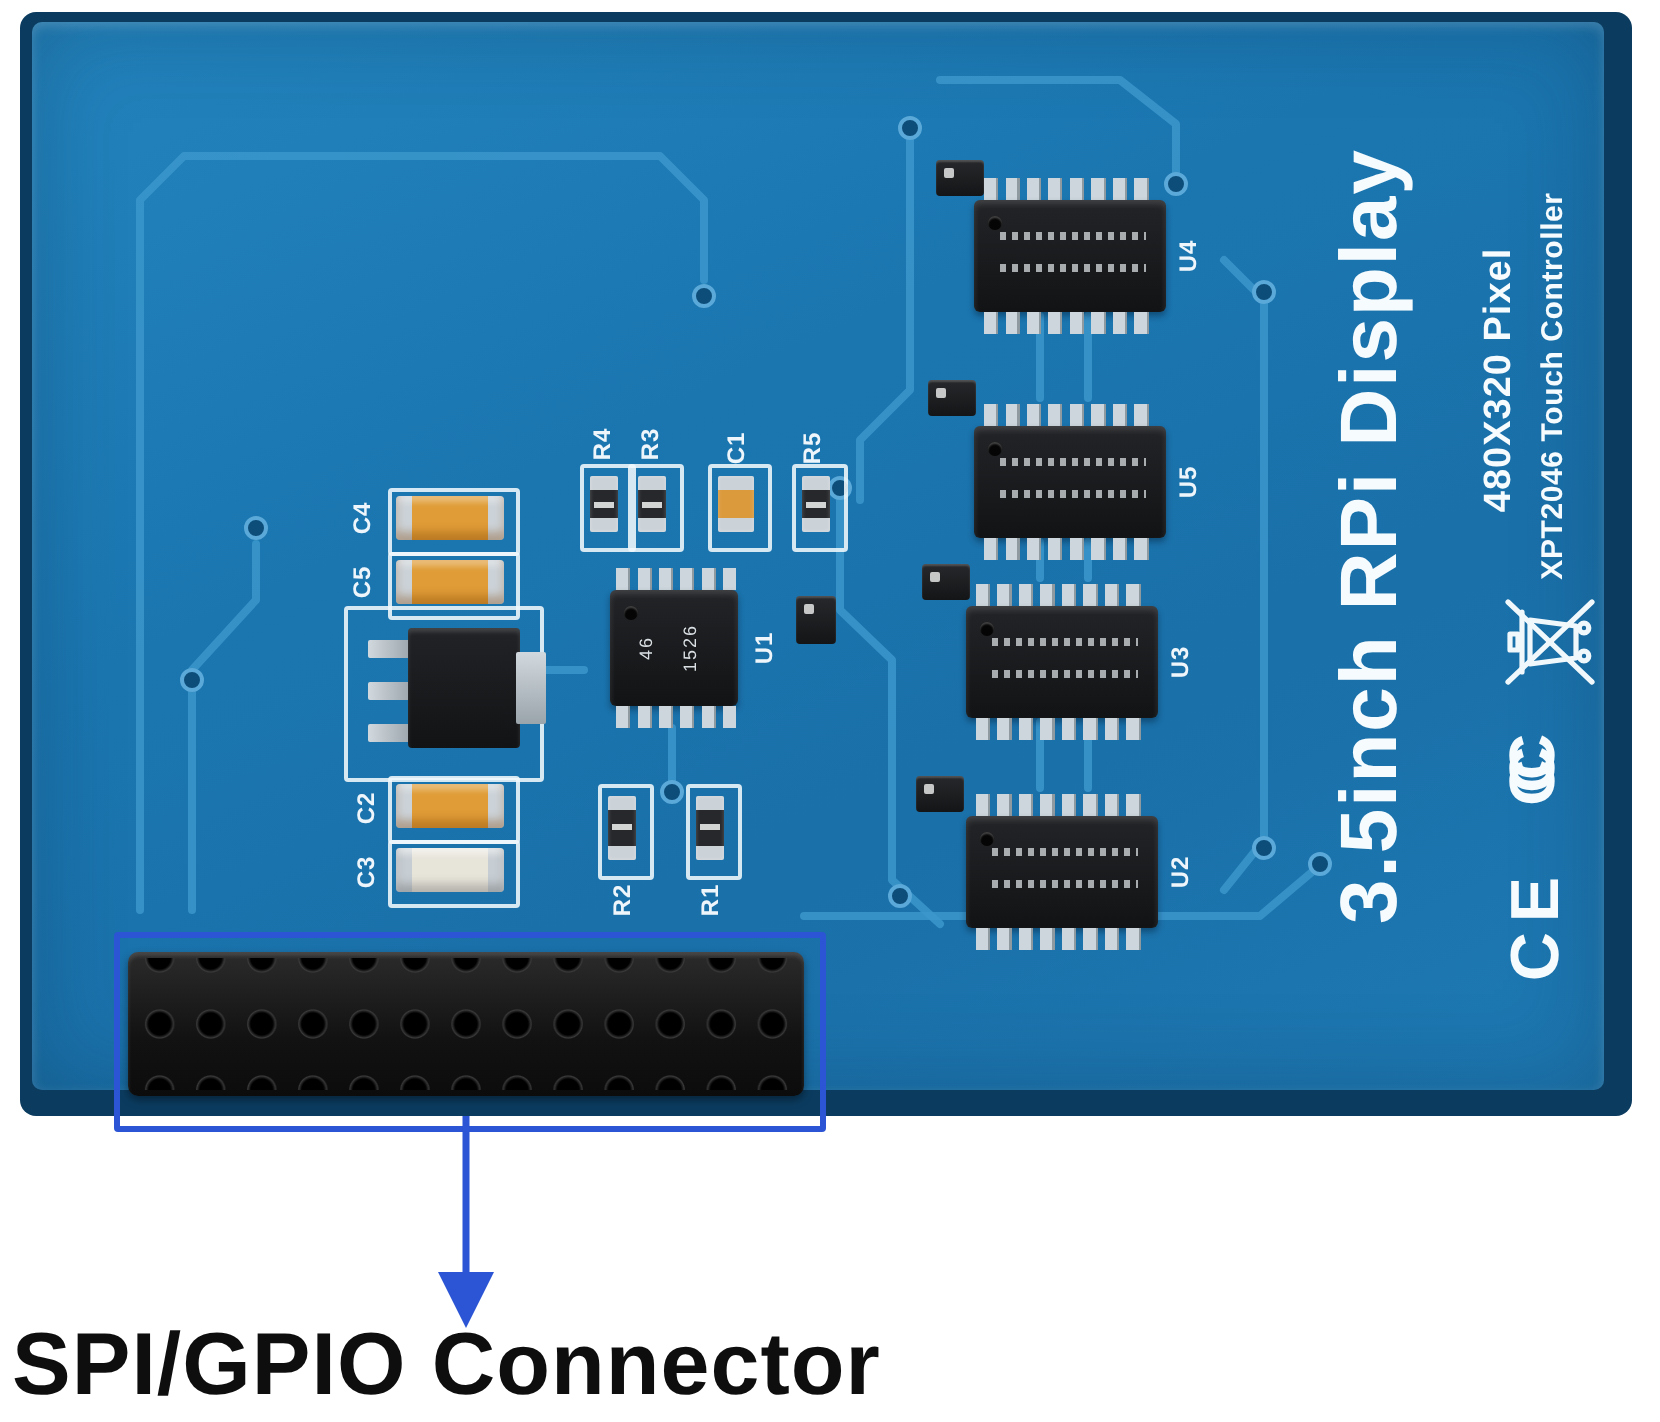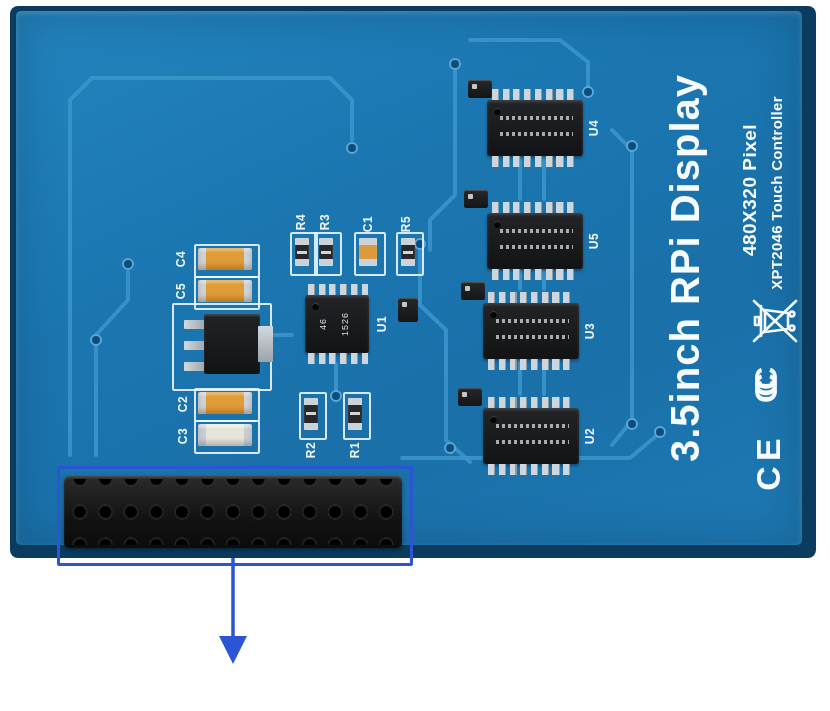--- a/index.html
+++ b/index.html
@@ -243,14 +243,15 @@
 
   <div class="gpio">
     <div class="holes"></div>
   </div>
 
   <div class="hl-box"></div>
   <svg class="arrow" width="40" height="110" viewBox="0 0 40 110">
     <line x1="19" y1="0" x2="19" y2="80" stroke="#2b55d4" stroke-width="3.5"></line>
     <polygon points="19,106 5,78 33,78" fill="#2b55d4"></polygon>
   </svg>
+  <div class="caption">SPI/GPIO Connector</div>
 
 </div>
 
 </body></html>

